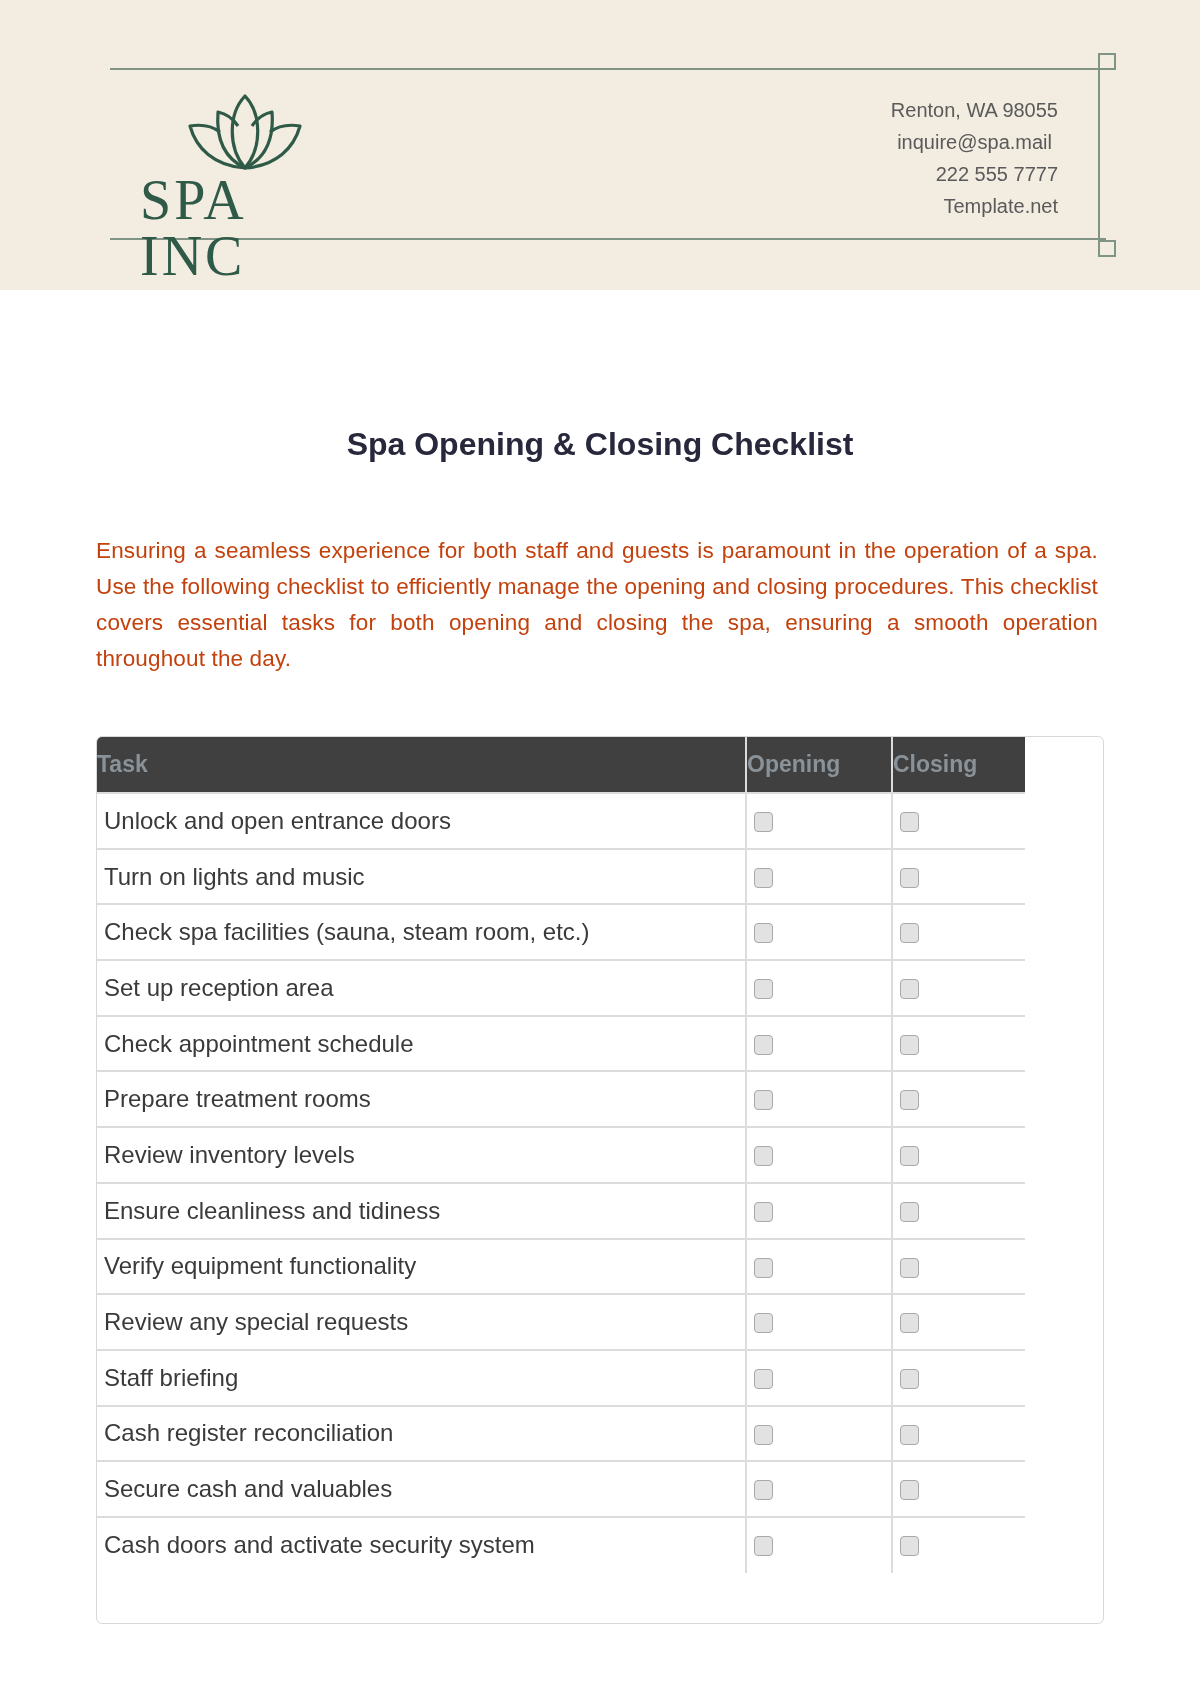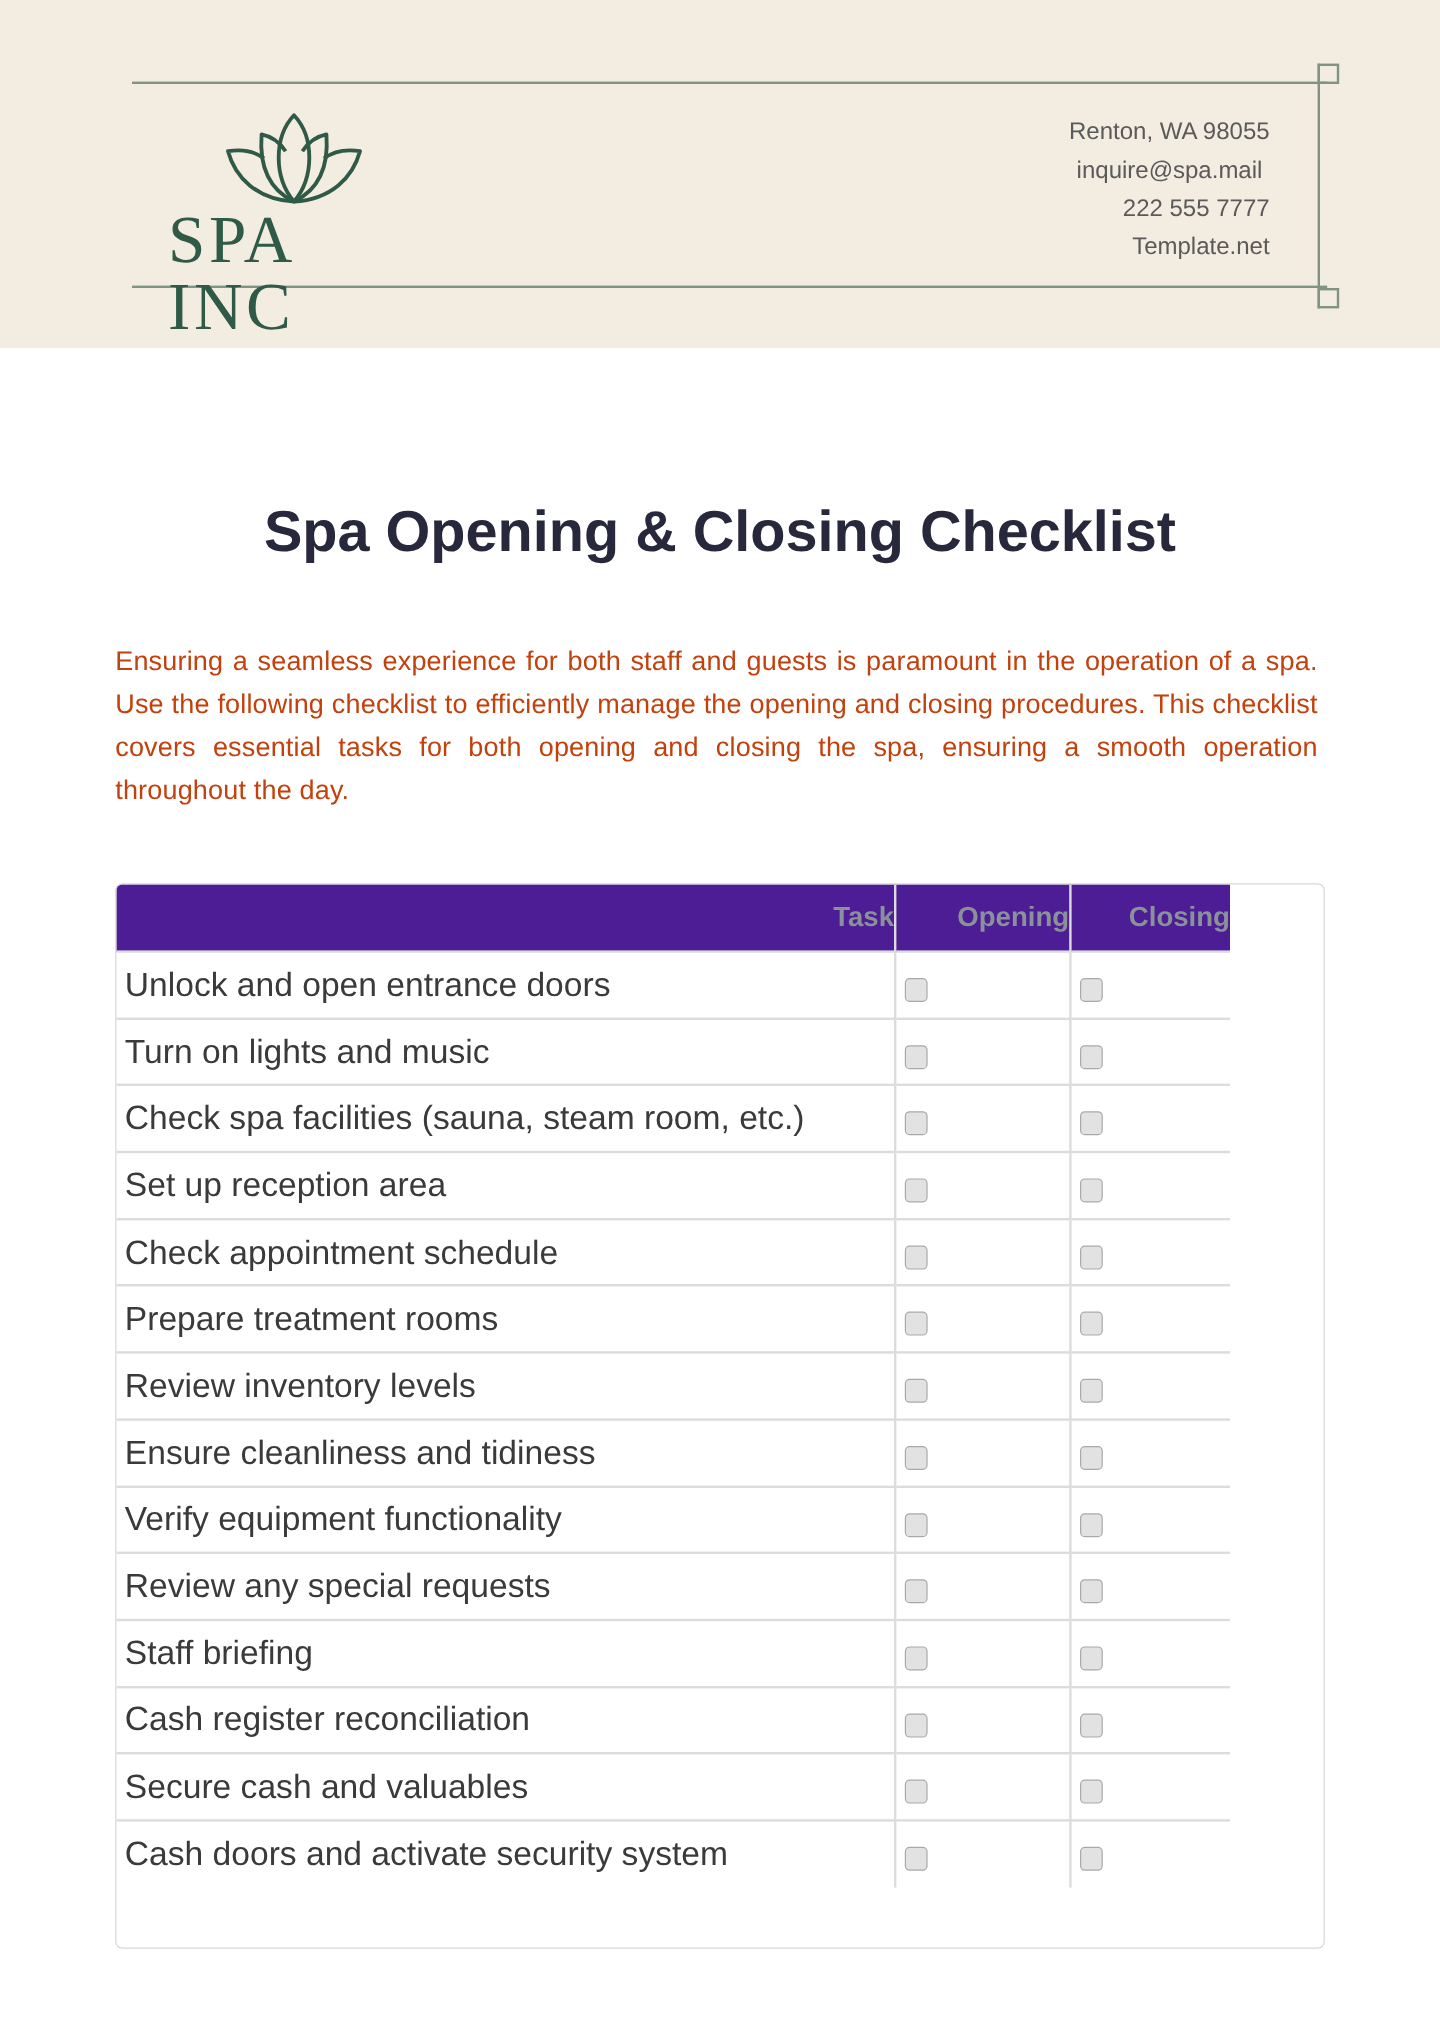--- a/index.html
+++ b/index.html
@@ -17,36 +17,36 @@
 
     .logo { position: absolute; left: 140px; top: 92px; width: 210px; height: 130px; }
     .logo svg { position: absolute; left: 44px; top: 0; }
     .logo .logo-text { position: absolute; left: 0; top: 80px; width: 210px; text-align: left;
       font-family: "Liberation Serif", "DejaVu Serif", serif; font-size: 56px; letter-spacing: 3px; color: #2f5a48; line-height: 1; }
 
     .contact { position: absolute; right: 142px; top: 94px; text-align: right; font-size: 20px; line-height: 32px; color: #5a5a5a; }
     .contact div { white-space: nowrap; }
 
     .title { position: absolute; left: 0; top: 416px; width: 1200px; text-align: center;
-      font-size: 48px; font-weight: bold; color: #28283c; line-height: 56px; }
+      font-size: 32px; font-weight: bold; color: #28283c; line-height: 56px; }
 
     .intro { position: absolute; left: 96px; top: 533px; width: 1002px; font-size: 22.5px; line-height: 36px;
       color: #c2410c; text-align: justify; letter-spacing: 0.15px; }
 
     .table-wrap { position: absolute; left: 96px; top: 736px; width: 1008px; height: 888px;
       border: 1.5px solid #d8d8d8; border-radius: 6px; overflow: hidden; background: #fff; }
     table { border-collapse: collapse; width: 928px; table-layout: fixed; }
     col.c-task { width: 649px; }
     col.c-open { width: 146px; }
     col.c-close { width: 133px; }
-    thead th { background: #4c1d95; height: 56px; font-size: 23px; font-weight: bold; color: #8a9299;
-      text-align: right; border-bottom: 2px solid #dcdcdc; border-right: 2px solid #dcdcdc; }
+    thead th { background: #404040; height: 56px; font-size: 23px; font-weight: bold; color: #8a9299;
+      text-align: left; border-bottom: 2px solid #dcdcdc; border-right: 2px solid #dcdcdc; }
     thead th:last-child { border-right: none; }
     tbody td { height: 55.7px; border-bottom: 2px solid #dcdcdc; border-right: 2px solid #dcdcdc;
-      font-size: 28px; color: #3a3a3a; vertical-align: middle; }
+      font-size: 24px; color: #3a3a3a; vertical-align: middle; }
     tbody td:last-child { border-right: none; }
     tbody tr:last-child td { border-bottom: none; }
     td.task { padding-left: 7px; white-space: nowrap; }
     td.chk { padding-left: 7px; vertical-align: top; padding-top: 16px; }
     .cbox { display: inline-block; width: 19px; height: 20px; border: 1.5px solid #a9a9a9; border-radius: 4px; background: #e2e2e2; cursor: pointer; }
 
     .footer { position: absolute; left: 0; top: 1664px; width: 1200px; text-align: center; font-size: 23px; color: #444; margin-top: 46px; }
     .footer a { color: #3d7fd6; text-decoration: underline; }
   </style>
 </head>

